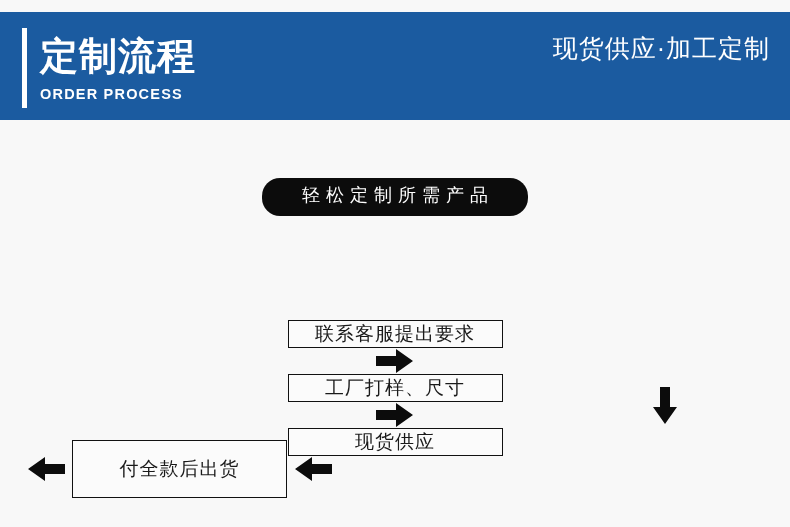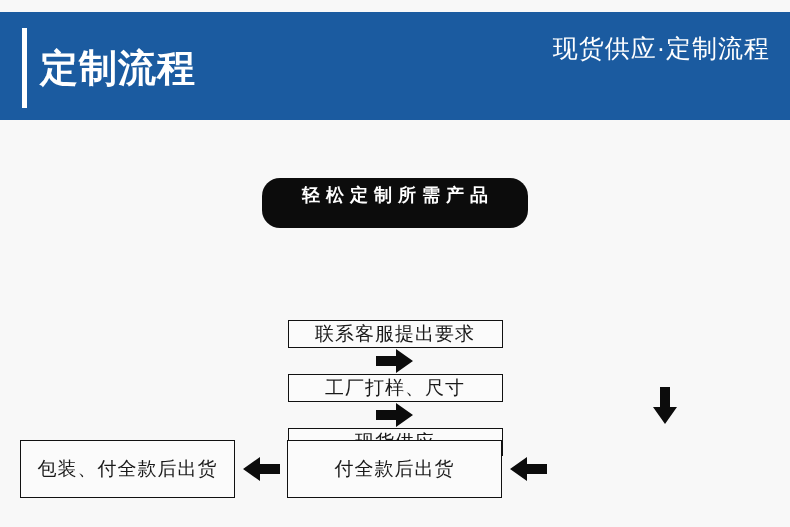--- a/index.html
+++ b/index.html
@@ -109,24 +109,23 @@
     display: flex;
     justify-content: center;
   }
   .hero-badge {
     background: #0c0c0c;
     color: #ffffff;
     font-size: 18px;
     line-height: 34px;
     height: 34px;
     border-radius: 18px;
-    padding: 0 34px 16px 40px;
+    padding: 0 34px 4px 40px;
     letter-spacing: 6px;
     white-space: nowrap;
-    font-weight: bold;
   }
 
   
   .flow-row {
     position: absolute;
     left: 20px;
     width: 750px;
     height: 58px;
     display: flex;
     align-items: center;
@@ -176,25 +175,26 @@
 <body>
 
 <div class="page">
 
   <div class="header-band">
 
     <div class="header-left">
       <div class="accent-bar"></div>
       <div class="header-left-text">
         <div class="header-title">定制流程</div>
+        <div class="header-subtitle">ORDER PROCESS</div>
       </div>
     </div>
 
     <div class="header-right">
-      <div class="header-right-main">现货供应·定制流程</div>
+      <div class="header-right-main">现货供应·加工定制</div>
     </div>
 
   </div>
 
   <div class="hero">
     <div class="hero-badge-wrap">
       <div class="hero-badge">轻松定制所需产品</div>
     </div>
   </div>
 
@@ -221,21 +221,20 @@
   </div>
 
   <div class="arrow-down-wrap">
     <svg width="26" height="38" viewBox="0 0 26 38">
       <path d="M8 0 L18 0 L18 20 L25 20 L13 37 L1 20 L8 20 Z" fill="#0c0c0c"></path>
     </svg>
   </div>
 
   <div class="flow-row row2">
 
-    <div class="flow-box">包装、付全款后出货</div>
 
     <div class="arrow-gap">
       <svg class="arrow-left" width="38" height="26" viewBox="0 0 38 26">
         <path d="M38 8 L18 8 L18 1 L1 13 L18 25 L18 18 L38 18 Z" fill="#0c0c0c"></path>
       </svg>
     </div>
 
     <div class="flow-box">付全款后出货</div>
 
     <div class="arrow-gap">

